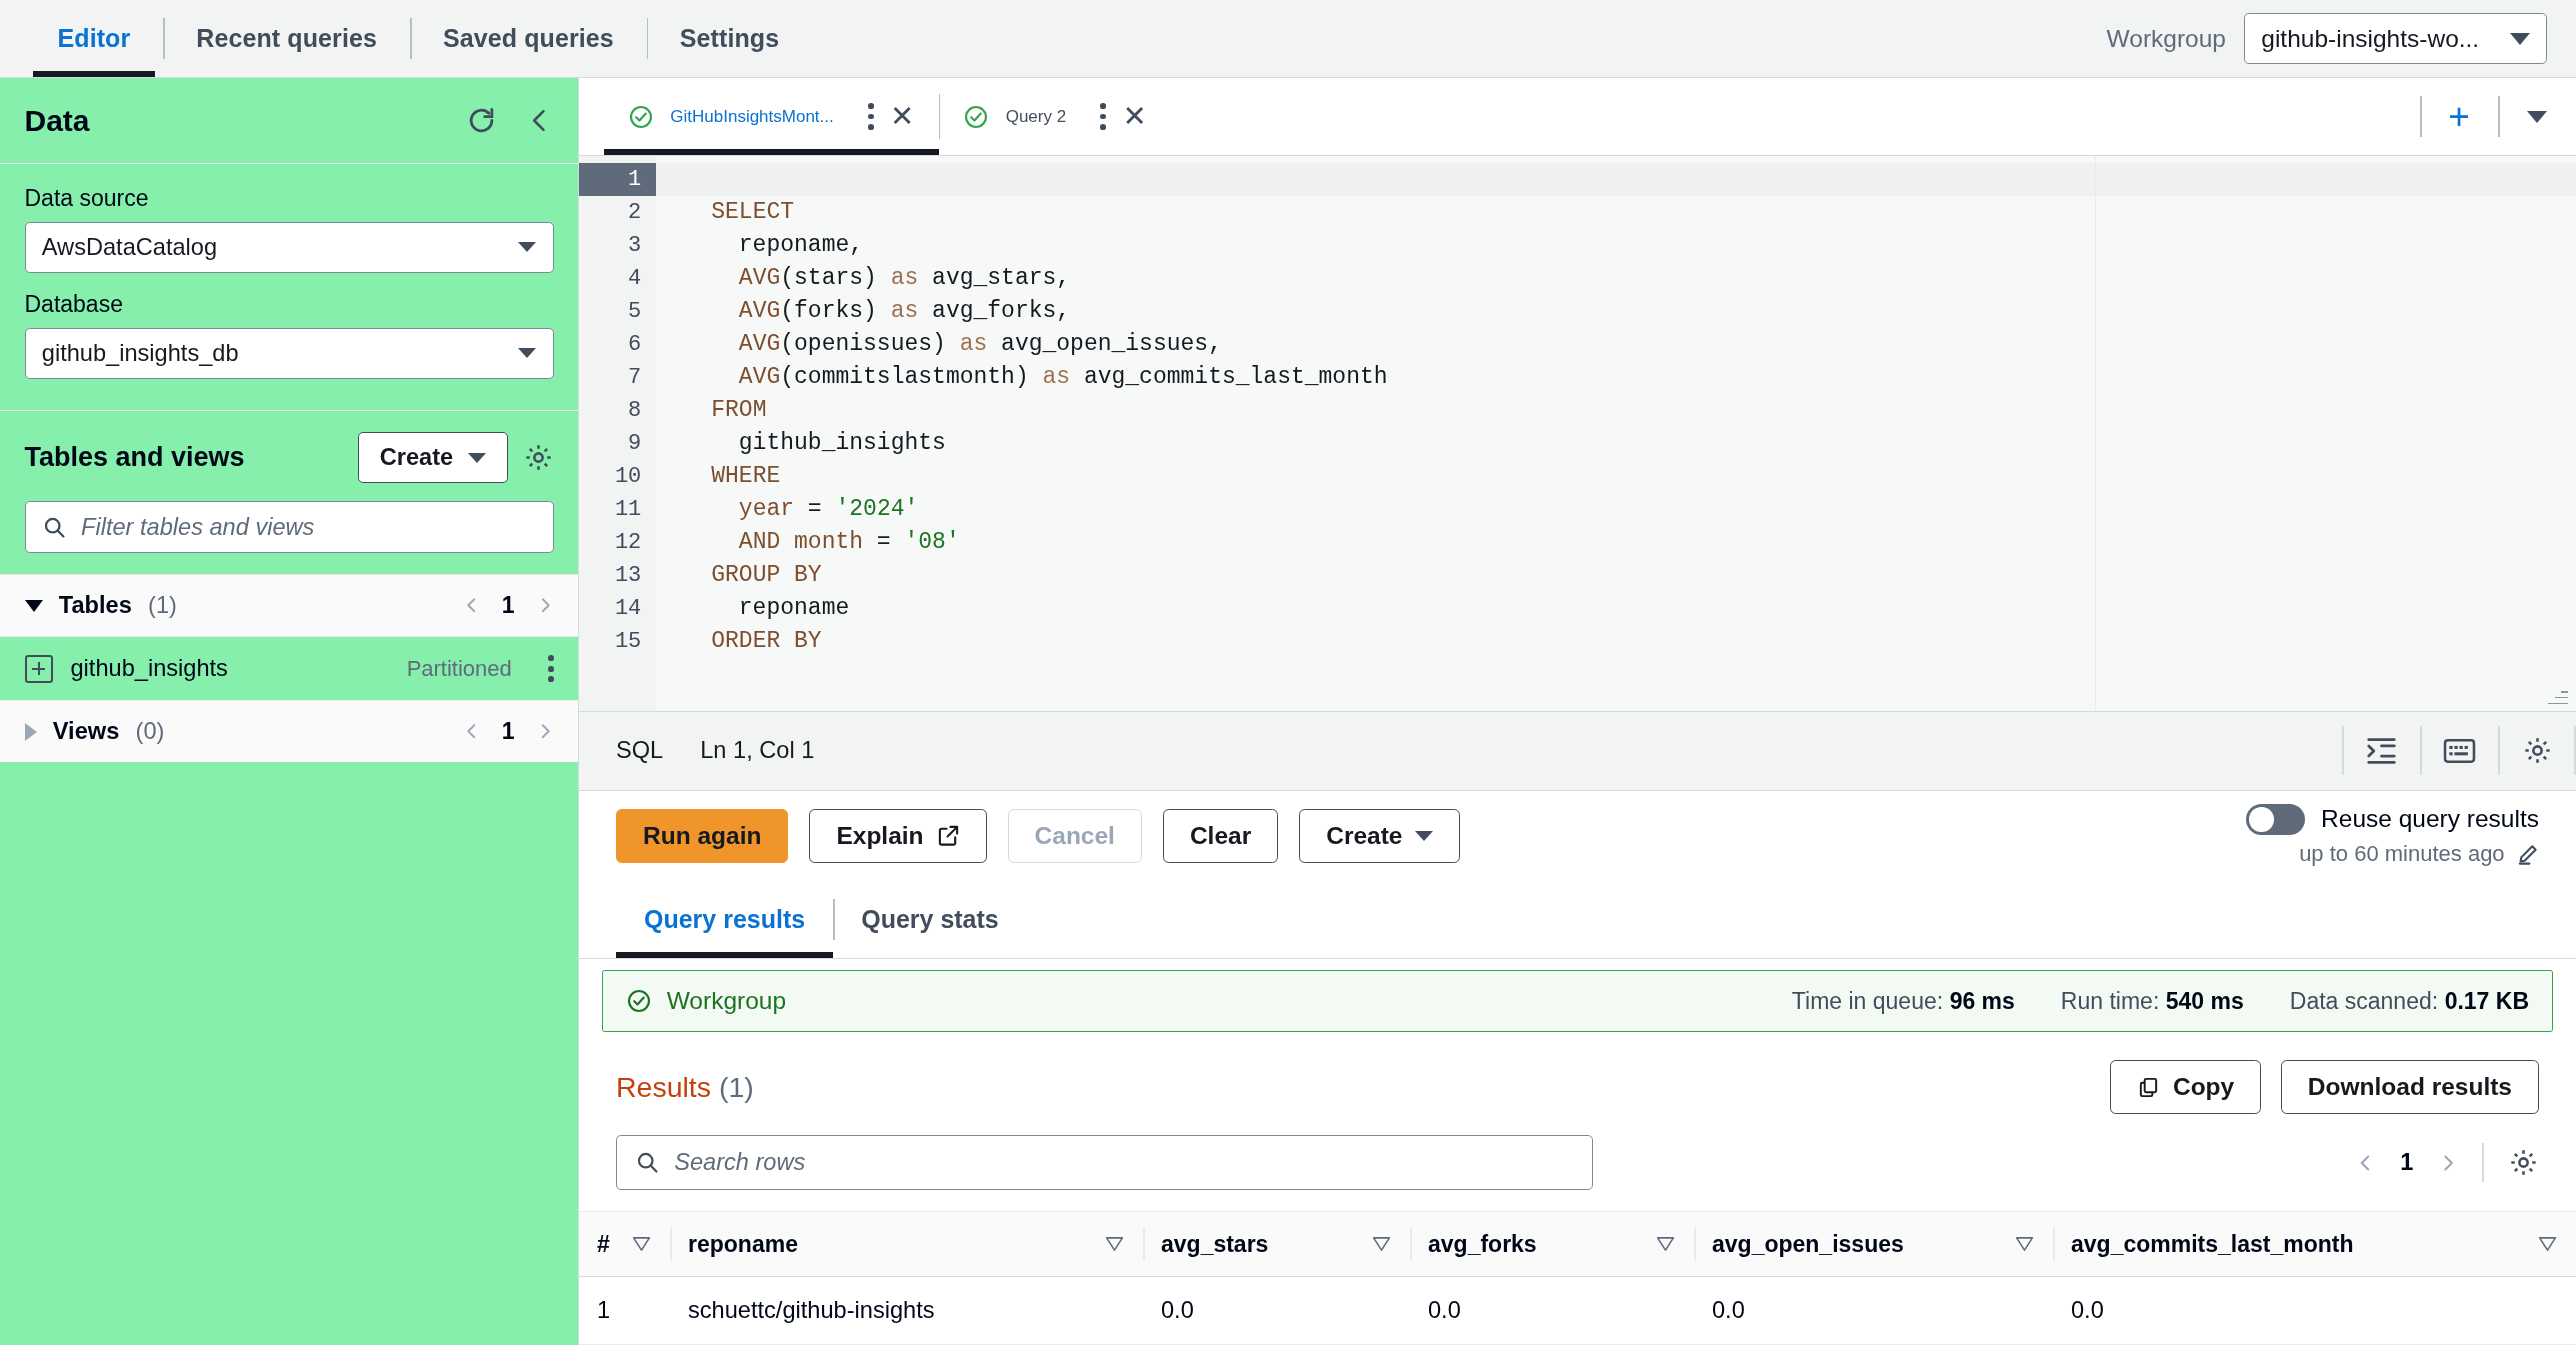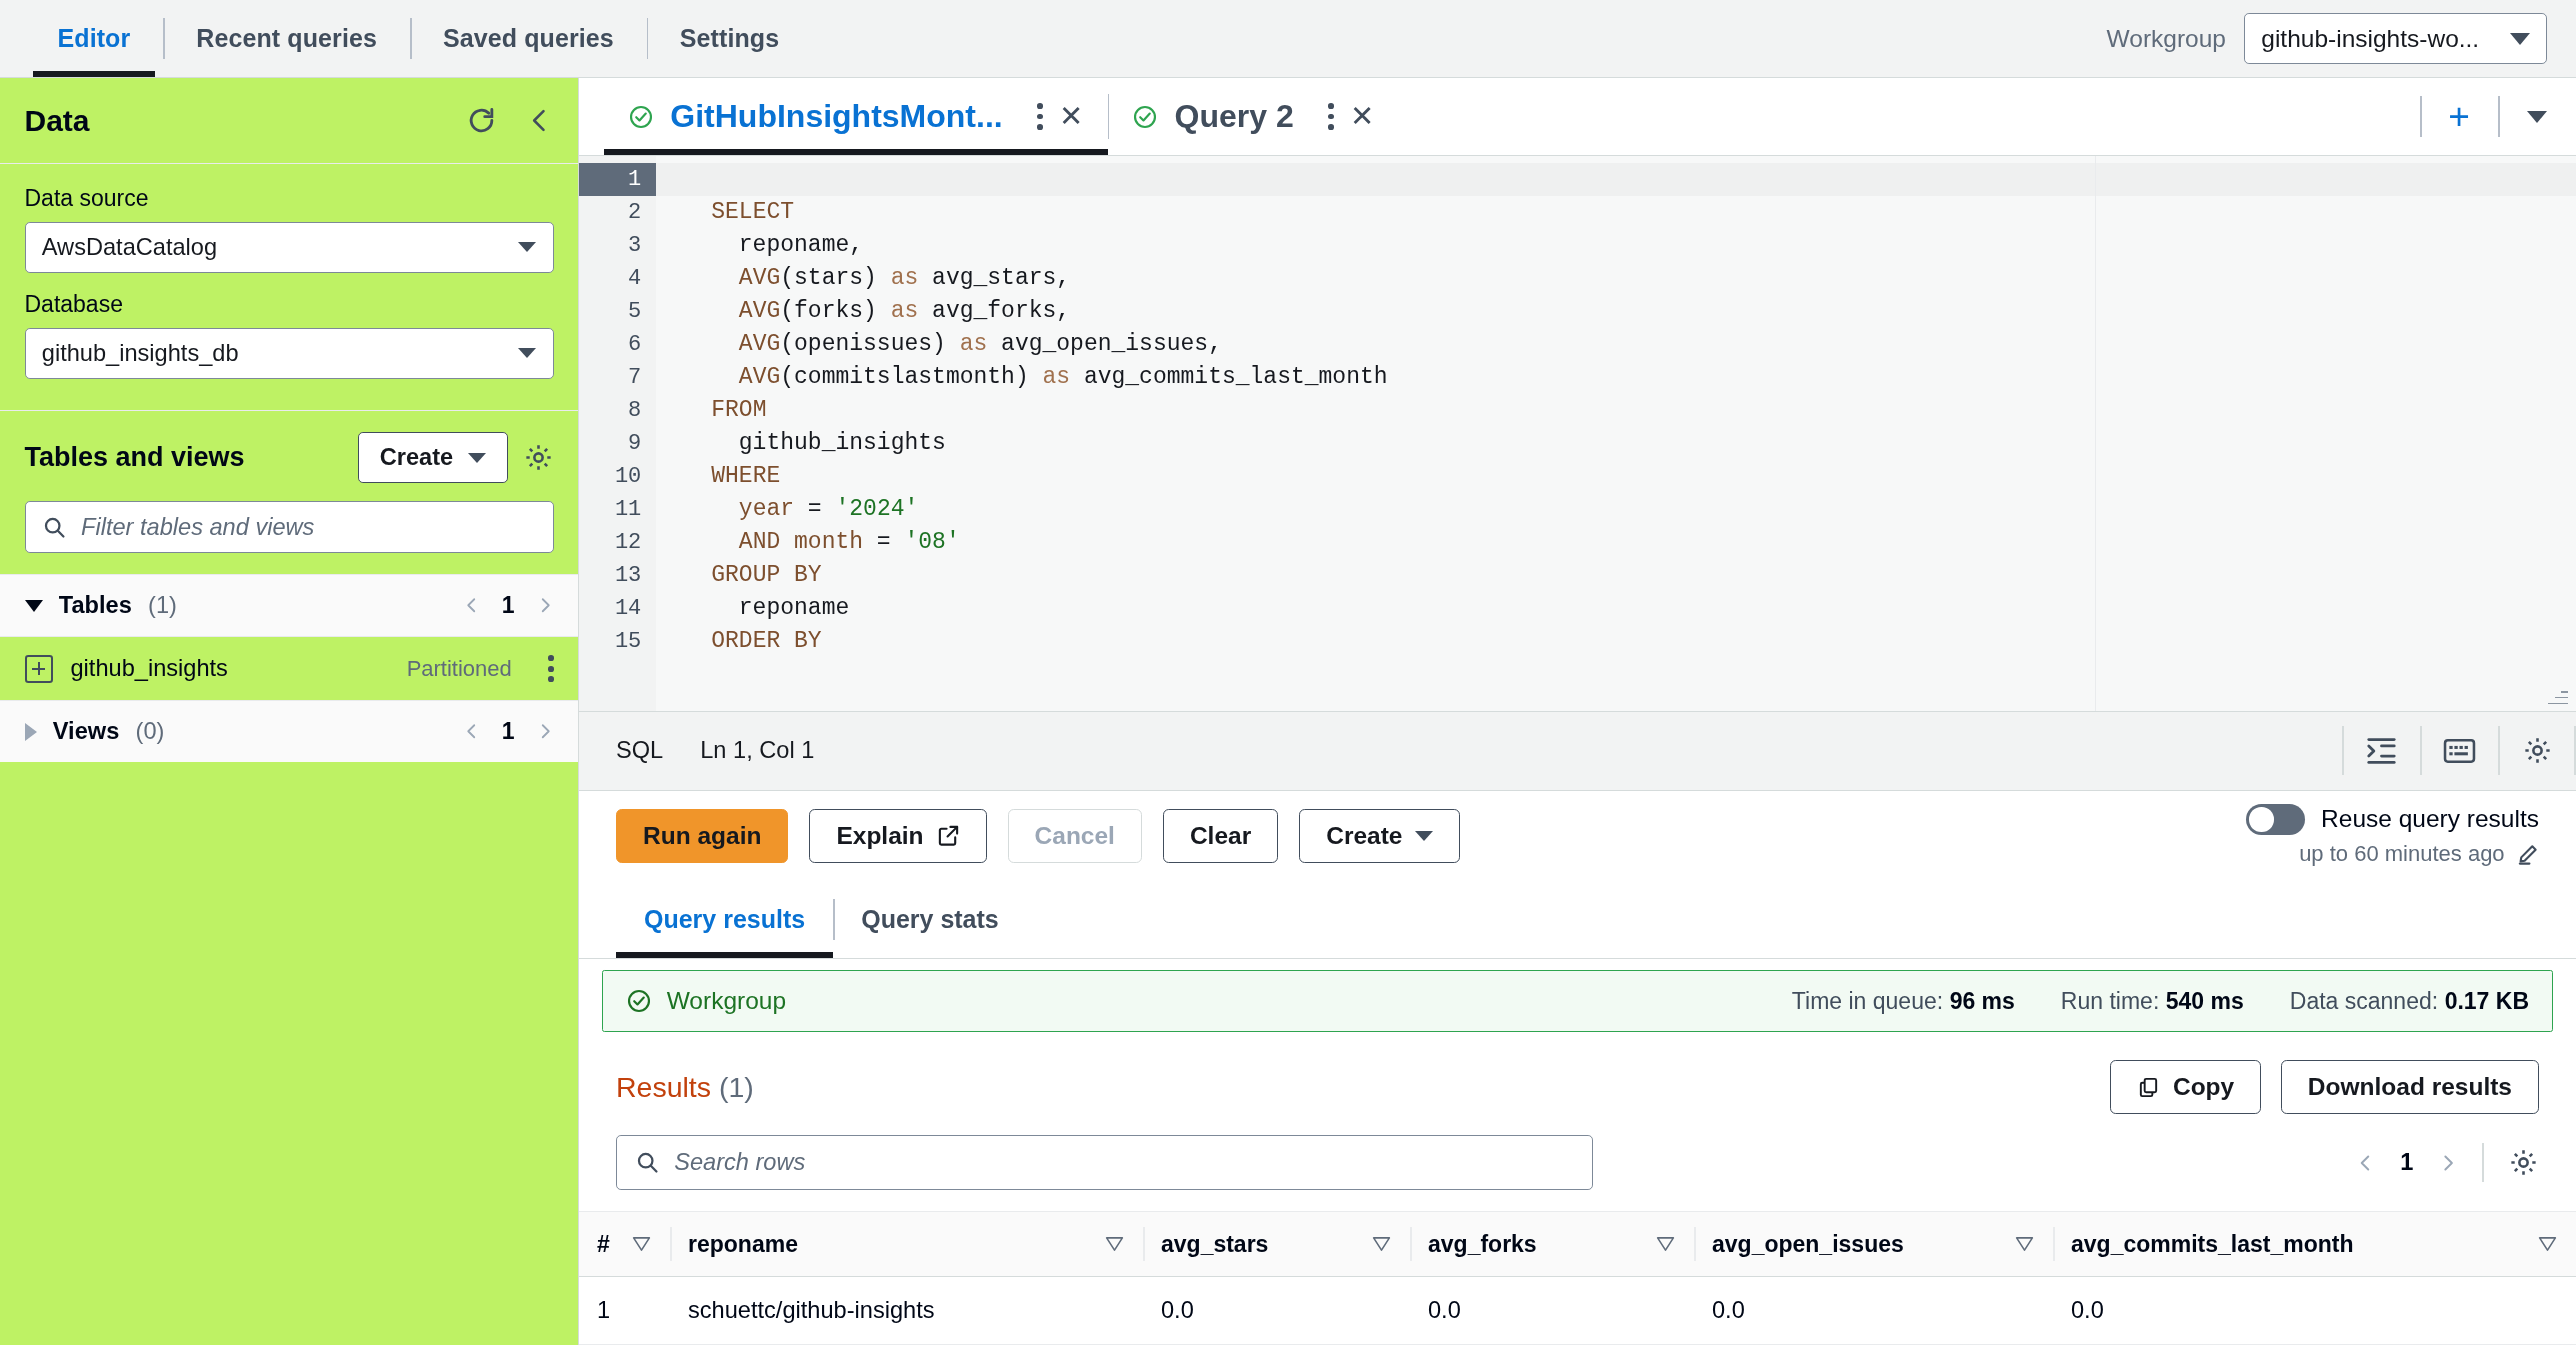--- a/index.html
+++ b/index.html
@@ -53,21 +53,21 @@
     border-right: 10.6px solid transparent; border-top: 12.2px solid #414d5c;
   }
   .caret-dn.sm { border-left-width: 9px; border-right-width: 9px; border-top-width: 10.6px; }
 
   
   .body { flex: 1 1 auto; display: flex; min-height: 0; }
 
   
   .sidebar {
     width: 579px; flex: 0 0 579px;
-    background: #bef264;
+    background: #86efac;
     border-right: 1.6px solid #d5dbdb;
     display: flex; flex-direction: column;
   }
   .sb-head {
     height: 86px; flex: 0 0 86px;
     display: flex; align-items: center; padding: 0 24.5px;
     border-bottom: 1.6px solid #e9ebed;
   }
   .sb-title { font-size: 30px; font-weight: 700; color: #000716; }
   .sb-head-actions { margin-left: auto; display: flex; align-items: center; gap: 29px; }
@@ -139,21 +139,21 @@
     height: 78px; flex: 0 0 78px; display: flex; align-items: stretch;
     border-bottom: 1.6px solid #d5dbdb; background: #fff; padding-left: 24.5px;
   }
   .qtab {
     display: flex; align-items: center; gap: 16.3px; padding: 0 24.5px;
     position: relative; cursor: pointer;
   }
   .qtab + .qtab::before {
     content:""; position:absolute; left:0; top:16.3px; bottom:16.3px; width:1.6px; background:#b6bec9;
   }
-  .qtab .lbl { font-size: 32px; font-weight: 700; color: #414d5c; white-space: nowrap; }
+  .qtab .lbl { font-size: 17px; font-weight: 400; color: #414d5c; white-space: nowrap; }
   .qtab.active .lbl { color: #0972d3; }
   .qtab.active::after {
     content:""; position:absolute; left:0; right:0; bottom:0; height:5.7px; background:#16191f;
   }
   .xclose { font-size: 29px; color: #414d5c; line-height: 1; cursor: pointer; font-weight: 400; }
   .qtabs-right { margin-left: auto; display: flex; align-items: center; }
   .qtr-item { display:flex; align-items:center; justify-content:center; width: 78px; height: 100%; position: relative; cursor:pointer; }
   .qtr-item::before { content:""; position:absolute; left:0; top:18px; bottom:18px; width:1.6px; background:#b6bec9; }
   .plus { font-size: 37px; color: #0972d3; line-height: 1; font-weight: 400; }
 

